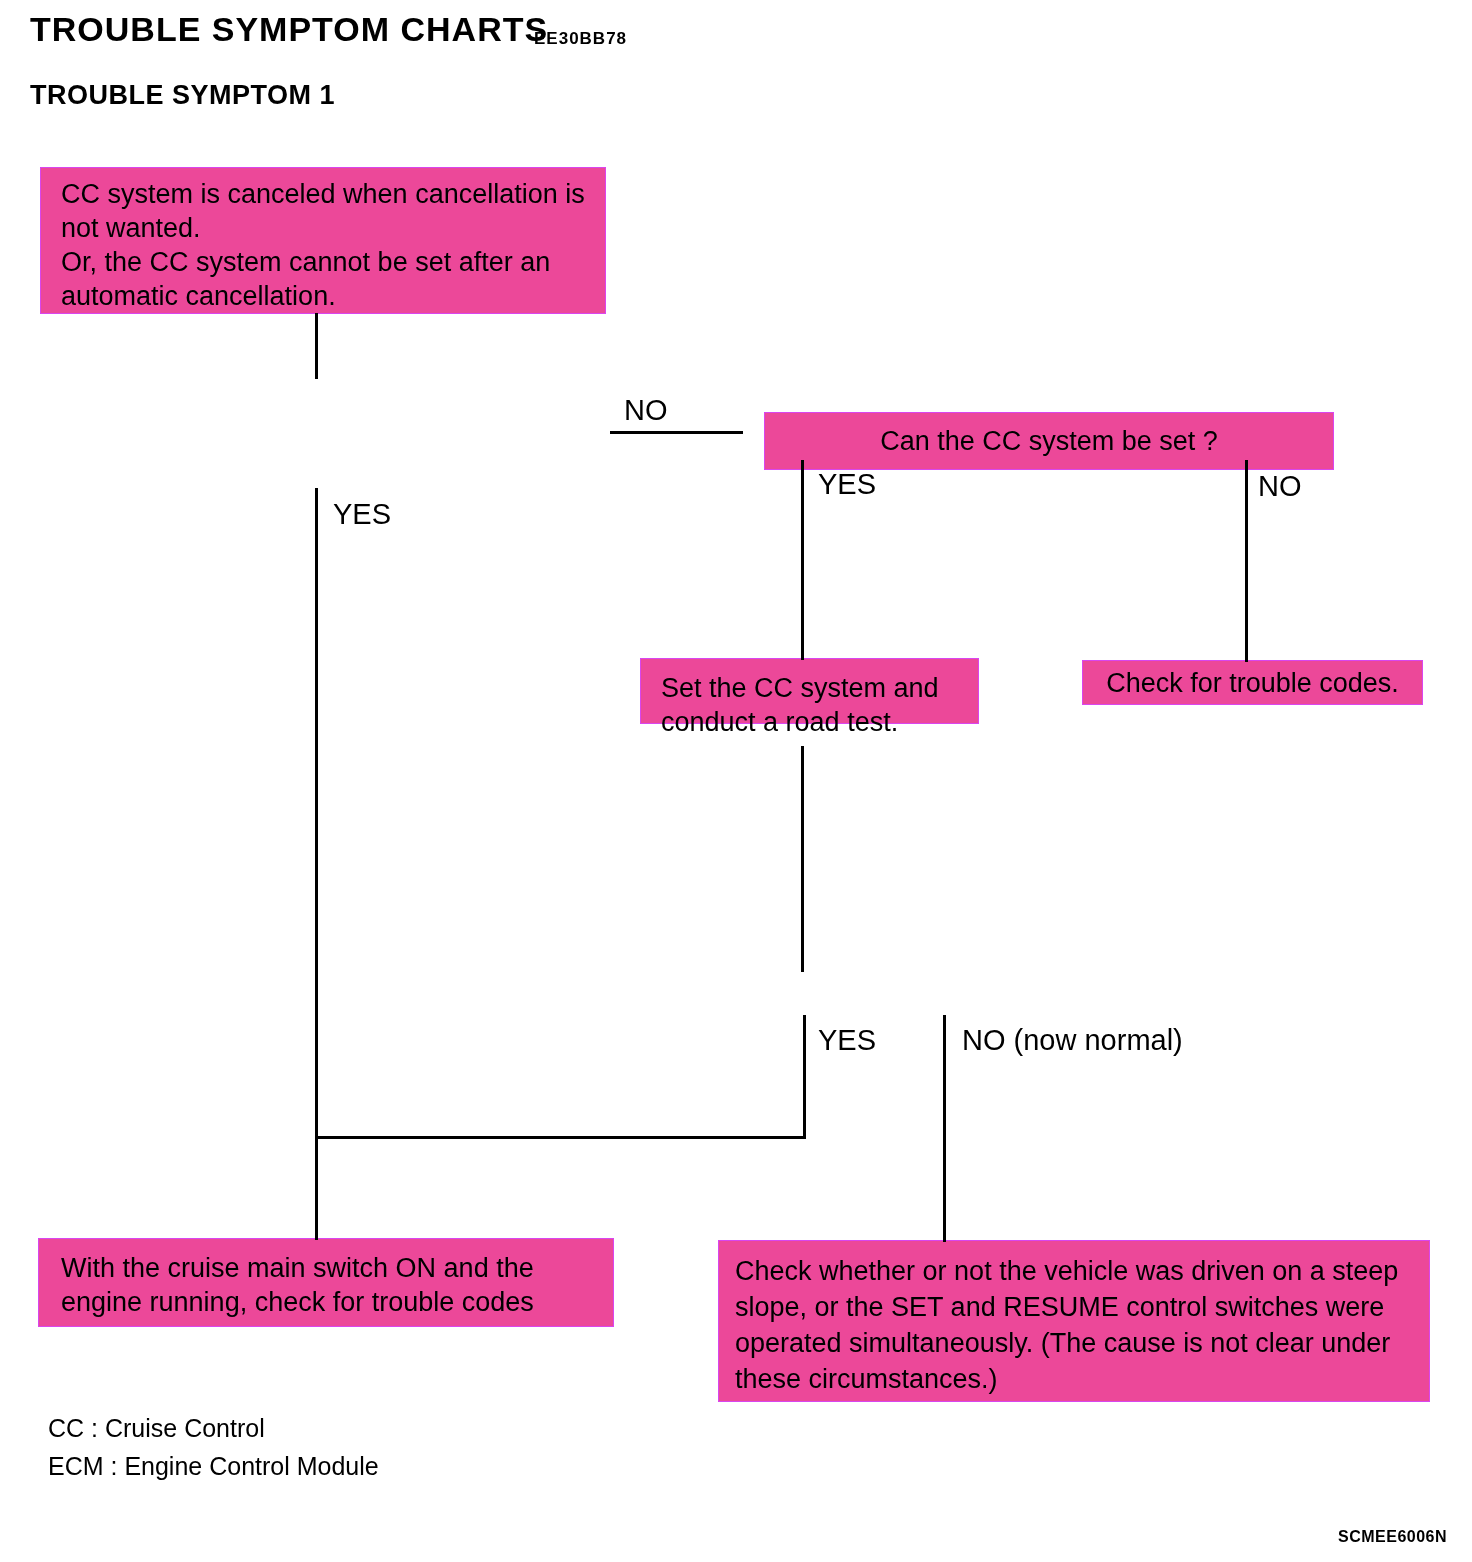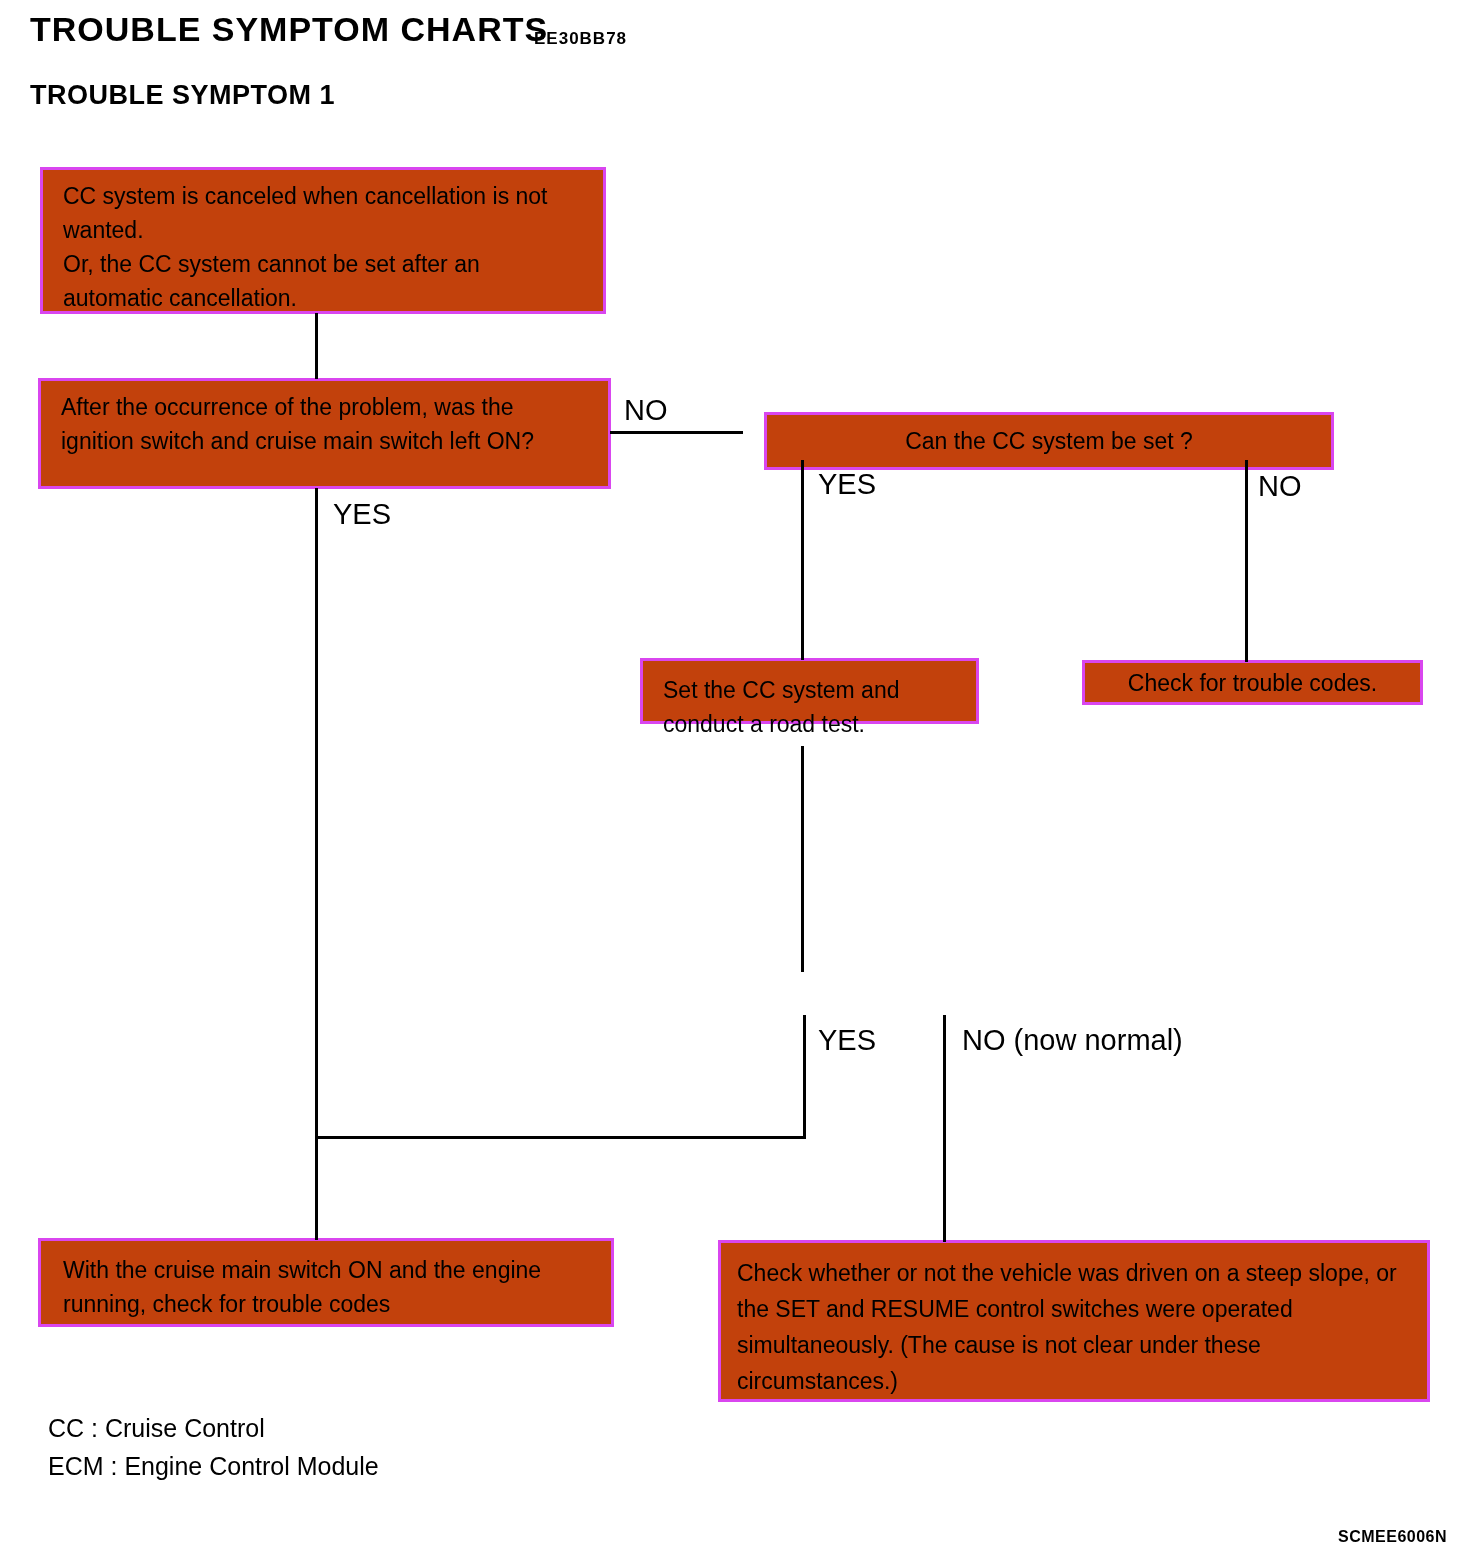--- a/index.html
+++ b/index.html
@@ -35,23 +35,23 @@
   .page-subtitle {
     position: absolute;
     left: 30px;
     top: 80px;
     font-size: 27px;
     font-weight: bold;
     letter-spacing: 0.5px;
   }
   .box {
     position: absolute;
-    border: 3px solid #d946ef;
-    background: #c2410c;
-    font-size: 23px;
+    border: 1px solid #d946ef;
+    background: #ec4899;
+    font-size: 27px;
     line-height: 34px;
     padding: 9px 20px;
     box-sizing: border-box;
   }
   .box.center {
     display: flex;
     align-items: center;
     justify-content: center;
     text-align: center;
     padding: 0;
@@ -119,21 +119,20 @@
 
   <div class="page-title">TROUBLE SYMPTOM CHARTS</div>
   <div class="page-title-code">EE30BB78</div>
   <div class="page-subtitle">TROUBLE SYMPTOM 1</div>
 
   <div class="box" id="node-symptom">
     <div>CC system is canceled when cancellation is not wanted.</div>
     <div>Or, the CC system cannot be set after an automatic cancellation.</div>
   </div>
 
-  <div class="box" id="node-q-switch">After the occurrence of the problem, was the ignition switch and cruise main switch left ON?</div>
 
   <div class="box center" id="node-q-can-set">Can the CC system be set ?</div>
 
   <div class="box" id="node-set-road-test">Set the CC system and conduct a road test.</div>
 
   <div class="box center" id="node-check-codes">Check for trouble codes.</div>
 
 
   <div class="box" id="node-check-codes-engine">With the cruise main switch ON and the engine running, check for trouble codes</div>
 

